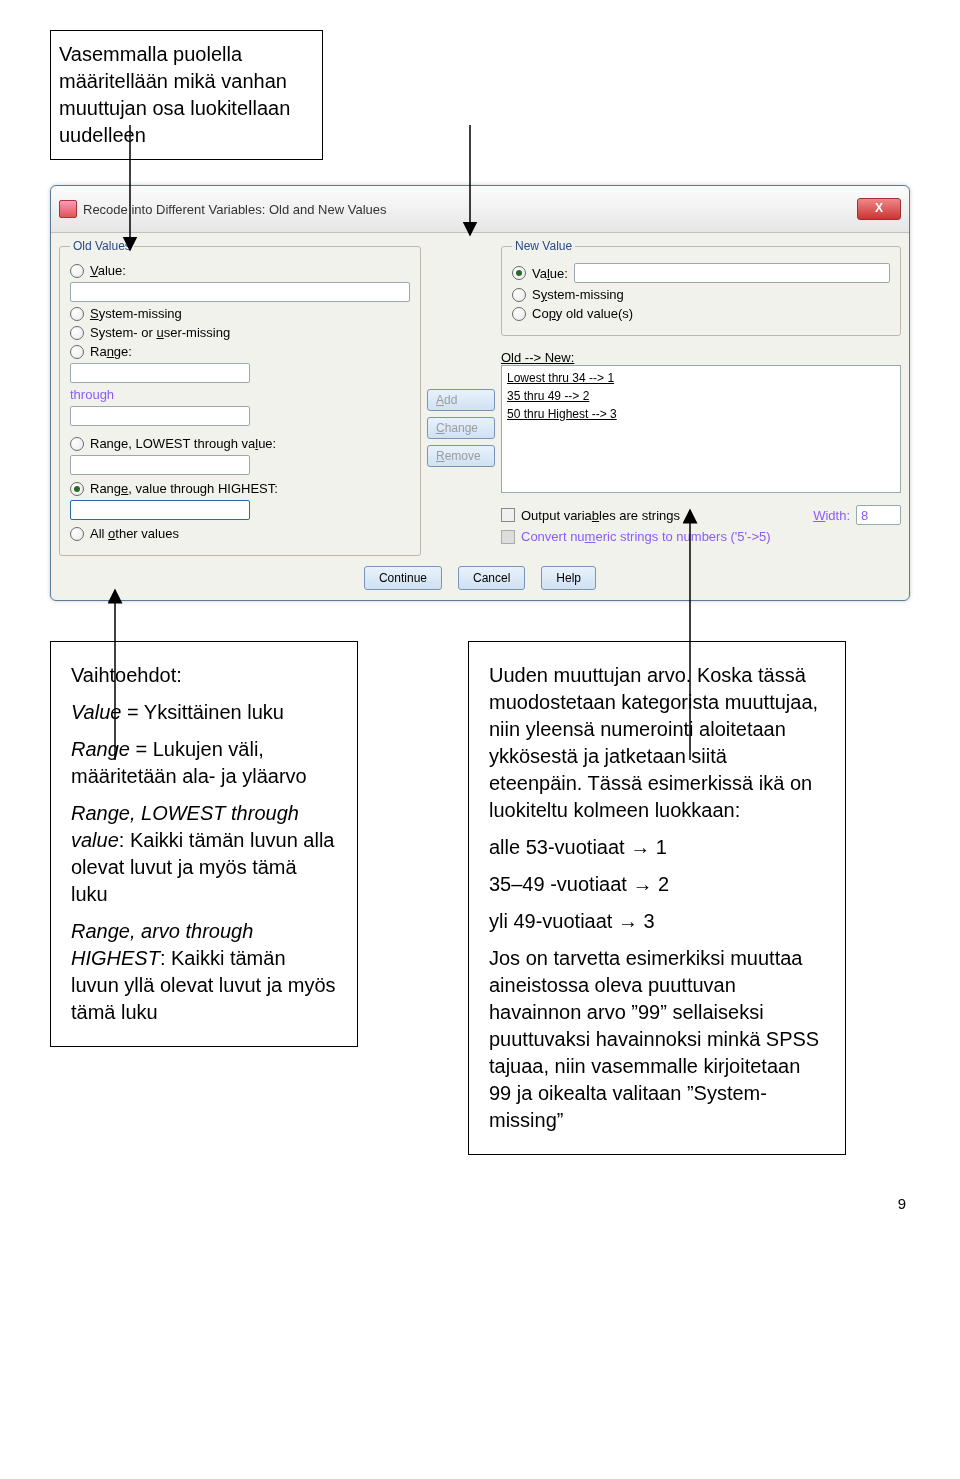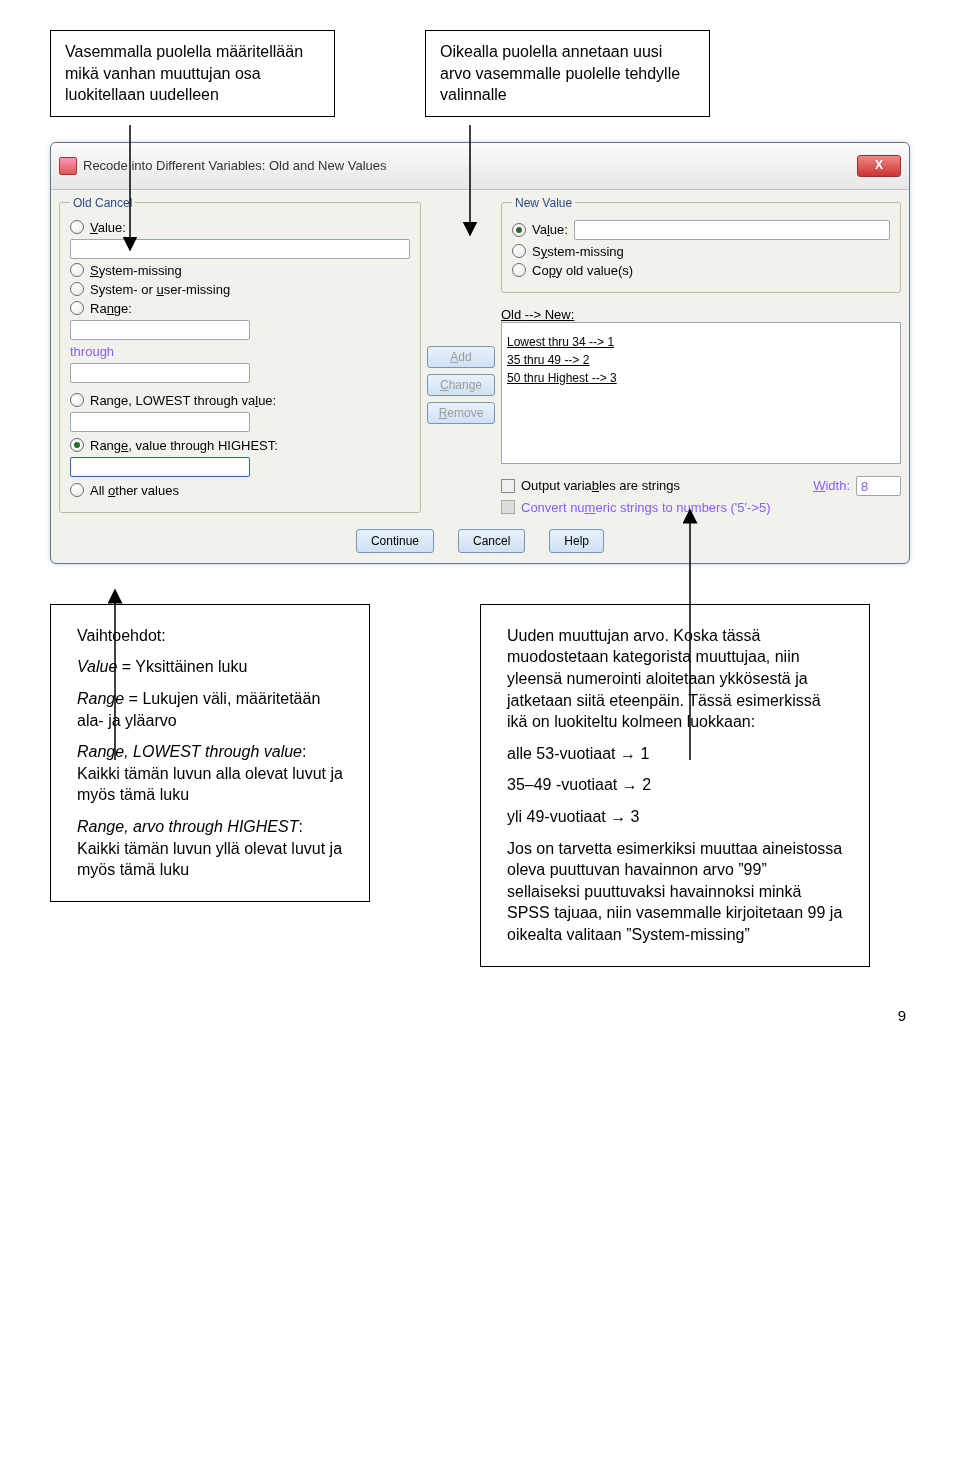--- a/index.html
+++ b/index.html
@@ -9,23 +9,23 @@
     background: #fff;
     width: 960px;
     color: #000;
   }
   .page {
     padding: 30px 50px 50px 50px;
     position: relative;
   }
   .callout {
     border: 1px solid #000;
-    padding: 10px 14px;
+    padding: 10px 8px;
     background: #fff;
-    font-size: 16px;
+    font-size: 20px;
     line-height: 1.35;
   }
   .top-row {
     display: flex;
     gap: 90px;
     margin-bottom: 10px;
   }
   .top-row .callout { width: 255px; }
 
   
@@ -120,47 +120,46 @@
     gap: 6px;
     margin-top: 150px;
     width: 68px;
   }
   .btn {
     border: 1px solid #7a94b8;
     border-radius: 3px;
     background: linear-gradient(#e9f2fb, #cfe1f3);
     padding: 3px 8px;
     font-size: 12px;
-    text-align: center;
     color: #9c9c9c;
     white-space: nowrap;
   }
   .btn.enabled { color: #000; }
   .btn u { text-decoration: underline; }
   .listbox {
     border: 1px solid #9aa;
     background: #fff;
     height: 120px;
     overflow: auto;
-    padding: 10px 5px;
+    padding: 3px 5px;
     font-size: 12px;
     line-height: 1.5;
   }
   .chk {
     width: 12px; height: 12px;
     border: 1px solid #888;
     background: #f0f0f0;
     display: inline-block;
     vertical-align: middle;
   }
   .chk.dis { background: #ddd; border-color:#aaa;}
   .footer {
     display: flex;
     justify-content: center;
-    gap: 24px;
+    gap: 16px;
     padding: 6px 0 10px 0;
   }
   .footer .btn { padding: 4px 14px; }
 
   .bottom-row {
     display: flex;
     gap: 110px;
     align-items: flex-start;
   }
   .bottom-row .callout.left { width: 290px; }
@@ -178,36 +177,35 @@
     pointer-events: none;
   }
 </style>
 </head>
 <body>
 
 <div class="page">
 
   <div class="top-row">
     <div class="callout">Vasemmalla puolella määritellään mikä vanhan muuttujan osa luokitellaan uudelleen</div>
-    <div class="callout">Oikealla puolella annetaan uusi arvo vasemmalle puolelle tehdylle valinnalle</div>
   </div>
 
   <div class="dialog">
     <div class="titlebar">
       <div class="left">
         <span class="app-icon"></span>
         <span>Recode into Different Variables: Old and New Values</span>
       </div>
       <div class="close-btn">X</div>
     </div>
 
     <div class="dialog-body">
 
       <fieldset class="group left-col">
-        <legend>Old Cancel</legend>
+        <legend>Old Values</legend>
 
         <div class="row">
           <span class="radio"></span>
           <span><u>V</u>alue:</span>
         </div>
         <div class="row">
             <div class="text-input"></div>
           </div>
 
         <div class="row">

